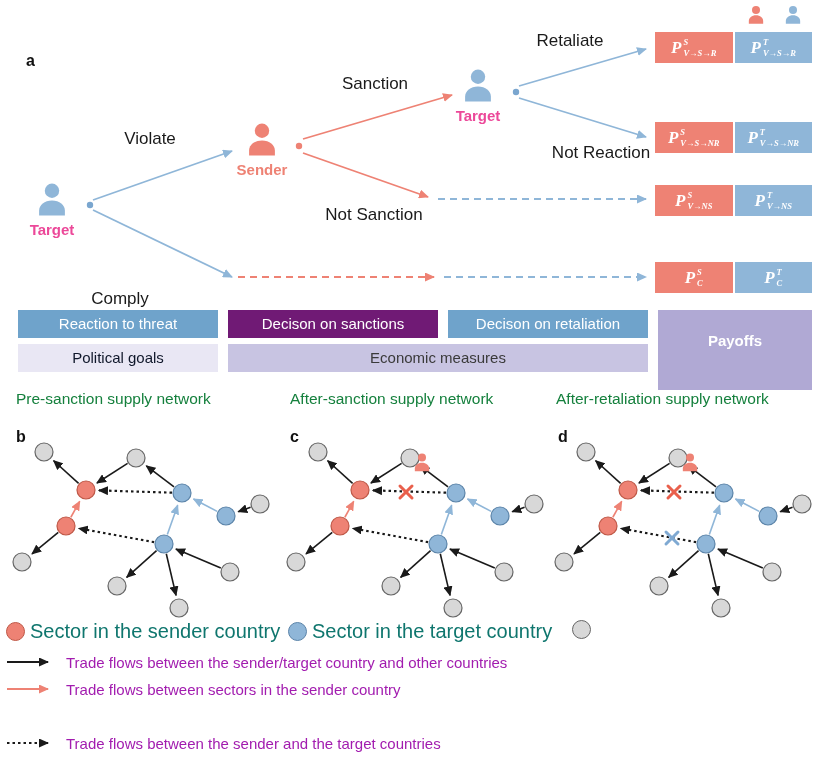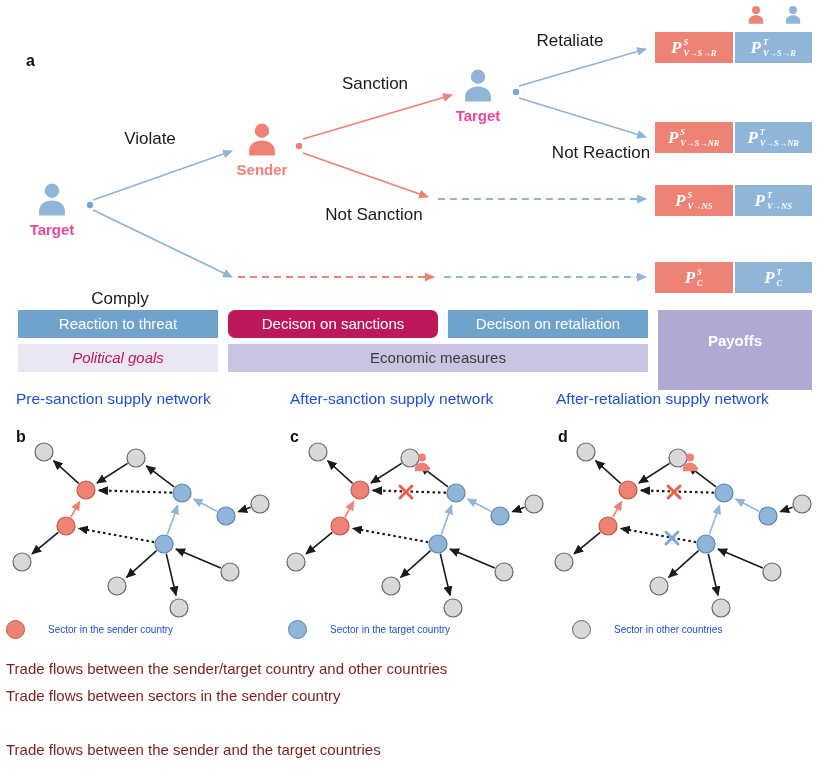--- a/index.html
+++ b/index.html
@@ -13,32 +13,32 @@
   .player.red{color:#ee8274;}
   .payoff-row{position:absolute;display:flex;gap:2px;width:157px;height:31px;}
   .pbox{flex:1;display:flex;align-items:center;justify-content:center;color:#fff;}
   .pbox.red{background:#ee8274;}
   .pbox.blue{background:#8fb6d8;}
   .pcal{font-family:"Liberation Serif",serif;font-style:italic;font-weight:700;font-size:17px;}
   .stack{display:inline-flex;flex-direction:column;align-items:flex-start;margin-left:2px;
          font-family:"Liberation Serif",serif;font-style:italic;font-weight:700;font-size:8.5px;line-height:1.2;}
   .band{position:absolute;height:28px;line-height:28px;text-align:center;font-size:15px;color:#fff;}
   .band.bblue{background:#6fa3cb;}
-  .band.bred{background:#be185d;border-radius:7px;}
+  .band.bred{background:#701a75;}
   .band.bpurple{background:#b0a9d4;font-weight:bold;height:80px;line-height:62px;}
-  .band.blav{background:#e9e7f4;color:#be185d;font-style:italic;}
+  .band.blav{background:#e9e7f4;color:#0f172a;}
   .band.blpurple{background:#c8c4e2;color:#3a3a3a;}
-  .ptitle{position:absolute;font-size:15.5px;color:#1d4ed8;white-space:nowrap;}
+  .ptitle{position:absolute;font-size:15.5px;color:#15803d;white-space:nowrap;}
   .network-svg{position:absolute;width:268px;height:190px;}
-  .legend-node{position:absolute;display:flex;align-items:center;gap:23px;font-size:10px;color:#1d4ed8;}
+  .legend-node{position:absolute;display:flex;align-items:center;gap:5px;font-size:20px;color:#0f766e;}
   .lcircle{width:19px;height:19px;border-radius:50%;display:inline-block;flex:0 0 auto;}
   .lcircle.sender{background:#ee8274;border:1.2px solid #bf5847;}
   .lcircle.target{background:#8fb6d8;border:1.2px solid #5b84a9;}
   .lcircle.other{background:#d8d8d8;border:1.2px solid #666;}
-  .legend-flow{position:absolute;display:flex;align-items:center;gap:8px;font-size:15px;color:#7f1d1d;height:20px;flex-direction:column;}
+  .legend-flow{position:absolute;display:flex;align-items:center;gap:8px;font-size:15px;color:#a21caf;height:20px;}
 </style>
 </head>
 <body>
 
 <div id="fig">
 
   <span class="panel-letter" style="left:26px;top:52px;">a</span>
 
   <svg class="abs" style="left:0;top:0;" width="821" height="400">
     <defs>
@@ -283,21 +283,20 @@
   <div class="legend-node" style="left:6px;top:620px;">
     <span class="lcircle sender"></span>
     <span>Sector in the sender country</span>
   </div>
   <div class="legend-node" style="left:288px;top:620px;">
     <span class="lcircle target"></span>
     <span>Sector in the target country</span>
   </div>
   <div class="legend-node" style="left:572px;top:620px;">
     <span class="lcircle other"></span>
-    <span>Sector in other countries</span>
   </div>
 
   <div class="legend-flow" style="left:6px;top:652px;">
     <svg width="52" height="12">
         <line x1="1" y1="6" x2="42" y2="6" stroke="#1a1a1a" stroke-width="2" marker-end="url(#m-other)"></line>
       </svg>
     <span>Trade flows between the sender/target country and other countries</span>
   </div>
   <div class="legend-flow" style="left:6px;top:679px;">
     <svg width="52" height="12">

